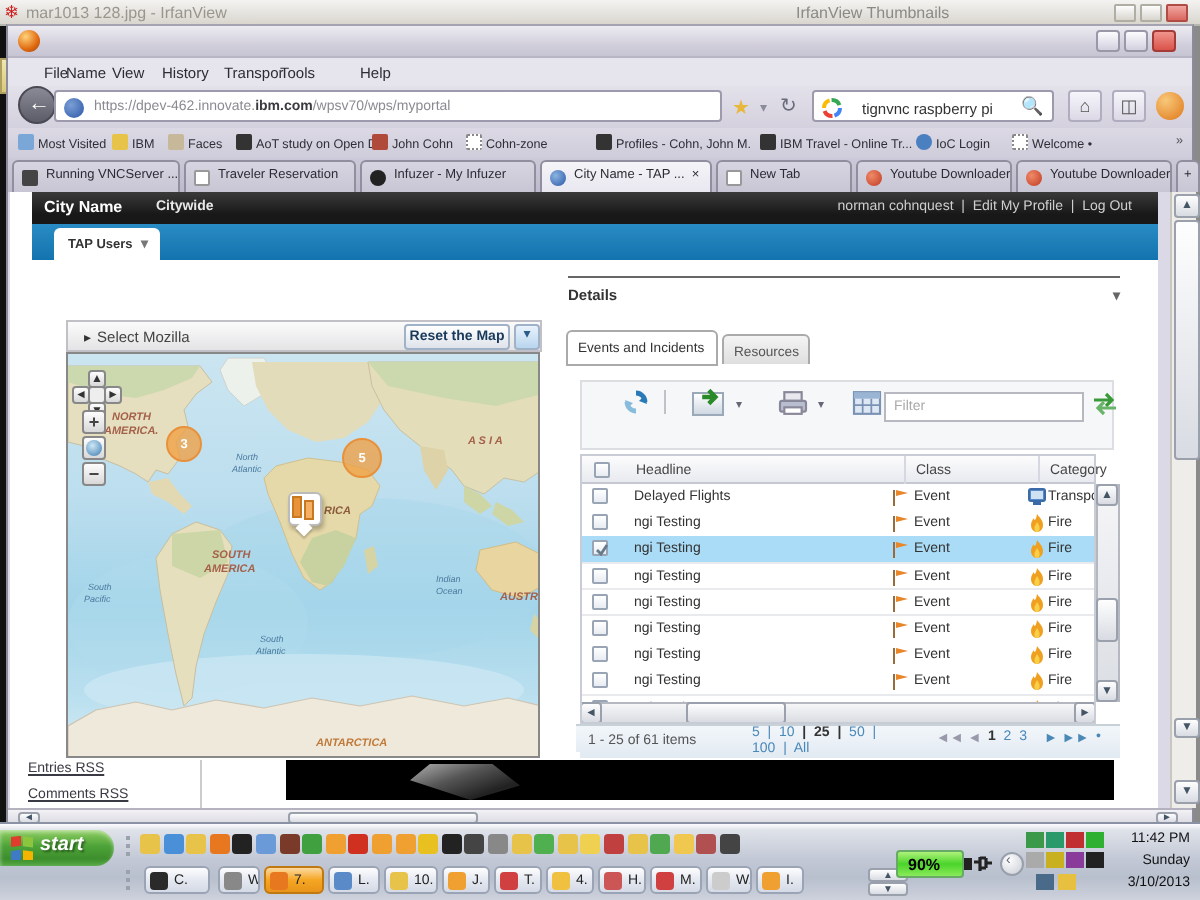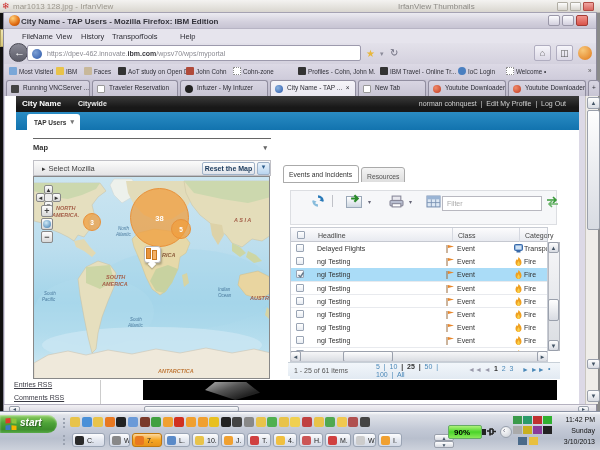--- a/index.html
+++ b/index.html
@@ -136,21 +136,20 @@
         <div class="ivbtn x"></div>
       </div>
   </div>
   <div class="abs" style="left:0;top:13px;width:4px;height:399px;background:#111;"></div>
   <div class="abs" style="left:0;top:29px;width:4px;height:18px;background:linear-gradient(#f0e6b0,#d8c878);border:1px solid #b0a060;"></div>
   <div class="abs" style="left:597px;top:13px;width:3px;height:399px;background:#8a8a8a;"></div>
 
   <div id="ffwin" class="abs">
     <div id="fftitle" class="abs">
       <span style="position:absolute;left:5px;top:2px;width:11px;height:11px;border-radius:50%;background:radial-gradient(circle at 35% 30%,#ffd27a,#e06a10 60%,#9c3f06);"></span>
-      <span class="txt">City Name - TAP Users - Mozilla Firefox: IBM Edition</span>
       <div id="ffbtns">
           <div class="winbtn"></div>
           <div class="winbtn"></div>
           <div class="winbtn close"></div>
         </div>
     </div>
     <div id="ffmenu" class="abs">
       <span style="left:18px;">File</span>
         <span style="left:29px;">Name</span>
         <span style="left:52px;">View</span>
@@ -161,20 +160,30 @@
     </div>
     <div id="ffnav" class="abs">
       <div id="backbtn"></div>
       <div id="urlfield">
         <span class="fav"></span>
         <span class="u">https://dpev-462.innovate.<b>ibm.com</b>/wpsv70/wps/myportal</span>
       </div>
       <span id="star">★</span>
         <span id="navcaret">▾</span>
         <span id="reload">↻</span>
+      <div id="searchbox">
+        <svg class="g" viewBox="0 0 20 20">
+            <circle cx="10" cy="10" r="8" fill="none" stroke="#4285f4" stroke-width="4" stroke-dasharray="10 40"></circle>
+            <circle cx="10" cy="10" r="8" fill="none" stroke="#ea4335" stroke-width="4" stroke-dasharray="10 40" stroke-dashoffset="-12"></circle>
+            <circle cx="10" cy="10" r="8" fill="none" stroke="#fbbc05" stroke-width="4" stroke-dasharray="10 40" stroke-dashoffset="-25"></circle>
+            <circle cx="10" cy="10" r="8" fill="none" stroke="#34a853" stroke-width="4" stroke-dasharray="10 40" stroke-dashoffset="-37"></circle>
+          </svg>
+        <span class="q">tignvnc raspberry pi</span>
+        <span class="mag">🔍</span>
+      </div>
       <div class="navicon" style="left:530px;">⌂</div>
       <div class="navicon" style="left:552px;">◫</div>
       <span style="position:absolute;left:574px;top:3px;width:14px;height:14px;border-radius:50%;background:radial-gradient(circle at 35% 30%,#f8c87a,#e07818);"></span>
     </div>
     <div id="ffbook" class="abs">
       <span class="bi" style="left:5px;"><span class="bico" style="background:#7aa7d8;"></span>Most Visited</span>
       <span class="bi" style="left:52px;"><span class="bico" style="background:#e8c34a;"></span>IBM</span>
       <span class="bi" style="left:80px;"><span class="bico" style="background:#c8b89a;"></span>Faces</span>
       <span class="bi" style="left:114px;"><span class="bico" style="background:#333;"></span>AoT study on Open D...</span>
       <span class="bi" style="left:182px;"><span class="bico" style="background:#b04a3a;"></span>John Cohn</span>
@@ -200,21 +209,20 @@
       <div id="blackbar" class="abs">
         <span class="cn">City Name</span>
           <span class="cw">Citywide</span>
         <span class="rt">norman cohnquest&nbsp; | &nbsp;Edit My Profile&nbsp; | &nbsp;Log Out</span>
       </div>
       <div id="bluebar" class="abs">
           <div id="taptab">TAP Users</div>
         </div>
 
       <div id="mapport" class="abs">
-        <div class="hd">Map</div>
         <div id="selbar">
             <span class="sc">Select Mozilla</span>
           <div id="resetbtn">Reset the Map</div>
             <div id="resetdd">▾</div>
         </div>
         <div id="mapbox">
           <svg width="237" height="203" viewBox="0 0 237 203">
             <defs>
               <linearGradient id="sea" x1="0" y1="0" x2="0" y2="1">
                 <stop offset="0" stop-color="#cbe5f1"></stop>
@@ -285,32 +293,32 @@
           <div class="mapctl" style="left:18px;top:16px;width:9px;height:9px;font-size:6px;color:#333;text-align:center;line-height:8px;">►</div>
           <div class="mapctl" style="left:10px;top:24px;width:9px;height:9px;font-size:6px;color:#333;text-align:center;line-height:8px;">▼</div>
           <div class="mapctl" style="left:10px;top:16px;width:9px;height:9px;background:#eee;"></div>
           
           <div class="mapctl" style="left:7px;top:28px;width:12px;height:12px;font-size:9px;font-weight:bold;color:#444;text-align:center;line-height:11px;">+</div>
           <div class="mapctl" style="left:7px;top:41px;width:12px;height:12px;">
               <span style="position:absolute;left:1px;top:1px;width:8px;height:8px;border-radius:50%;background:radial-gradient(circle at 40% 35%,#cfe8f5,#3a7ab0);"></span>
             </div>
           <div class="mapctl" style="left:7px;top:54px;width:12px;height:12px;font-size:9px;font-weight:bold;color:#444;text-align:center;line-height:10px;">−</div>
           
-          <div class="clus" style="left:96px;top:11px;width:59px;height:59px;font-size:7.5px;line-height:59px;">38</div>
           <div class="clus" style="left:49px;top:36px;width:18px;height:18px;font-size:6.5px;line-height:17px;">3</div>
           <div class="clus" style="left:137px;top:42px;width:20px;height:20px;font-size:6.5px;line-height:19px;">5</div>
           
           <div style="position:absolute;left:110px;top:69px;width:17px;height:17px;background:#fff;border:1px solid #bbb;border-radius:3px;box-shadow:1px 2px 2px rgba(0,0,0,0.25);"></div>
           <div style="position:absolute;left:115px;top:84px;width:6px;height:6px;background:#fff;transform:rotate(45deg);box-shadow:1px 1px 1px rgba(0,0,0,0.2);"></div>
           <div style="position:absolute;left:112px;top:71px;width:5px;height:11px;background:#e8923a;border:1px solid #c87820;"></div>
           <div style="position:absolute;left:118px;top:73px;width:5px;height:10px;background:#f5b063;border:1px solid #c87820;"></div>
         </div>
       </div>
 
       <div id="detport" class="abs">
+        <div class="hd">Details</div>
         <div class="dtab on" style="left:4px;width:76px;">Events and Incidents</div>
         <div class="dtab off" style="left:82px;width:44px;">Resources</div>
         <div class="abs" style="left:4px;top:46px;width:277px;height:1px;background:#aaa;"></div>
         <div id="dbody">
 
           <div style="position:absolute;left:2px;top:8px;width:267px;height:35px;background:#f6f7f9;border:1px solid #dcdee2;"></div>
           <svg class="tbtn" style="left:23px;top:13px;" viewBox="0 0 14 12">
               <path d="M7,1.5 A4.5,4.5 0 0 1 11.5,6" fill="none" stroke="#2a7ab8" stroke-width="2.4"></path>
               <path d="M7,10.5 A4.5,4.5 0 0 1 2.5,6" fill="none" stroke="#88bcdc" stroke-width="2.4"></path>
               <path d="M11.5,2.5 L12.5,7 L8.5,5.5 Z" fill="#2a7ab8"></path>

